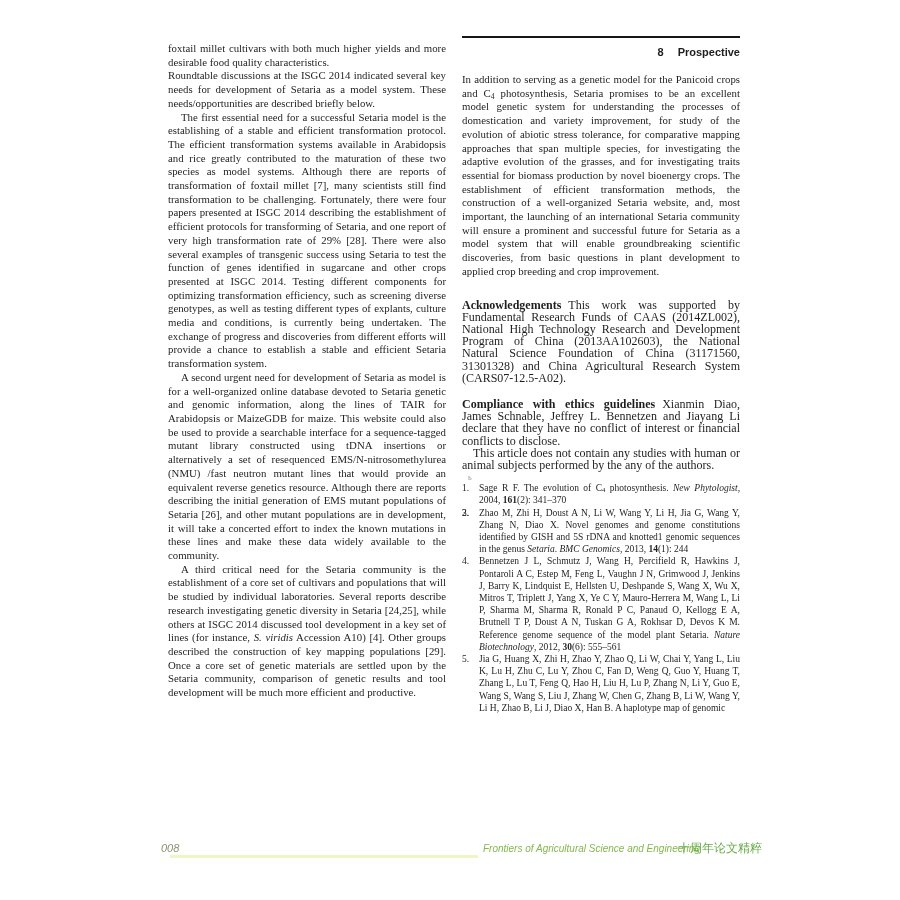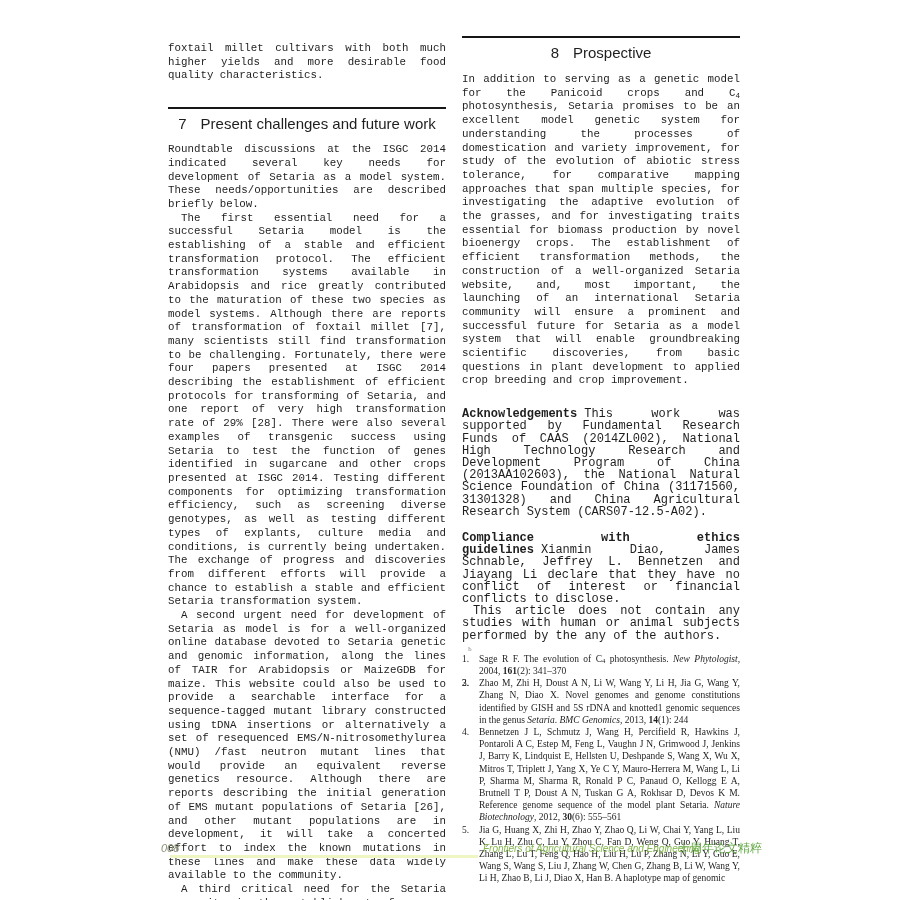--- a/index.html
+++ b/index.html
@@ -8,28 +8,28 @@
     background:#ffffff; overflow:hidden;
     font-family:"Liberation Serif", serif;
     color:#1e1e1e;
     -webkit-font-smoothing:antialiased;
   }
   .content {
     position:absolute; left:168px; top:36px; width:572px;
     display:flex; gap:16px;
   }
   .col { width:278px; }
-  p { margin:0; text-align:justify; font-size:10.8px; line-height:13.7px;font-family:Liberation Mono, monospace; }
+  p { margin:0; text-align:justify; font-size:10.8px; line-height:13.7px; }
   .intro { margin-top:6px; }
   .indent { text-indent:13px; }
   .heading {
-    font-family:"Liberation Sans", sans-serif; font-weight:normal;
-    font-size:15px; line-height:17px;
+    font-family:"Liberation Sans", sans-serif; font-weight:bold;
+    font-size:11px; line-height:17px;
     border-top:2px solid #161616; padding-top:6px;
-    margin:0 0 11px 0; text-align:center;
+    margin:0 0 11px 0; text-align:right;
   }
   .heading .num { display:inline-block; margin-right:14px; }
   .h-sec7 { margin-top:24px; }
   .h-sec8 { margin-top:0; }
   .h-refs { margin-top:22px; margin-bottom:8px; }
   .small { font-size:12px; line-height:12.2px; }
   .slabel { font-weight:bold; margin-right:7px; }
   .ack { margin-top:20px; }
   .comp { margin-top:14px; }
   .comp2 { text-indent:11px; }
@@ -63,23 +63,20 @@
   }
 </style>
 </head>
 <body>
 
 <div class="content">
 
   <section class="col">
     <p class="intro">foxtail millet cultivars with both much higher yields and more desirable food quality characteristics.</p>
 
-    <div class="heading h-sec7">
-      <span class="num">7</span><span>Present challenges and future work</span>
-    </div>
 
     <p>Roundtable discussions at the ISGC 2014 indicated several key needs for development of Setaria as a model system. These needs/opportunities are described briefly below.</p>
     <p class="indent">The first essential need for a successful Setaria model is the establishing of a stable and efficient transformation protocol. The efficient transformation systems available in Arabidopsis and rice greatly contributed to the maturation of these two species as model systems. Although there are reports of transformation of foxtail millet [7], many scientists still find transformation to be challenging. Fortunately, there were four papers presented at ISGC 2014 describing the establishment of efficient protocols for transforming of Setaria, and one report of very high transformation rate of 29% [28]. There were also several examples of transgenic success using Setaria to test the function of genes identified in sugarcane and other crops presented at ISGC 2014. Testing different components for optimizing transformation efficiency, such as screening diverse genotypes, as well as testing different types of explants, culture media and conditions, is currently being undertaken. The exchange of progress and discoveries from different efforts will provide a chance to establish a stable and efficient Setaria transformation system.</p>
     <p class="indent">A second urgent need for development of Setaria as model is for a well-organized online database devoted to Setaria genetic and genomic information, along the lines of TAIR for Arabidopsis or MaizeGDB for maize. This website could also be used to provide a searchable interface for a sequence-tagged mutant library constructed using tDNA insertions or alternatively a set of resequenced EMS/N-nitrosomethylurea (NMU) /fast neutron mutant lines that would provide an equivalent reverse genetics resource. Although there are reports describing the initial generation of EMS mutant populations of Setaria [26], and other mutant populations are in development, it will take a concerted effort to index the known mutations in these lines and make these data widely available to the community.</p>
     <p class="indent">A third critical need for the Setaria community is the establishment of a core set of cultivars and populations that will be studied by individual laboratories. Several reports describe research investigating genetic diversity in Setaria [24,25], while others at ISGC 2014 discussed tool development in a key set of lines (for instance, <i>S. viridis</i> Accession A10) [4]. Other groups described the construction of key mapping populations [29]. Once a core set of genetic materials are settled upon by the Setaria community, comparison of genetic results and tool development will be much more efficient and productive.</p>
   </section>
 
   <section class="col">
     <div class="heading h-sec8">
       <span class="num">8</span><span>Prospective</span>

